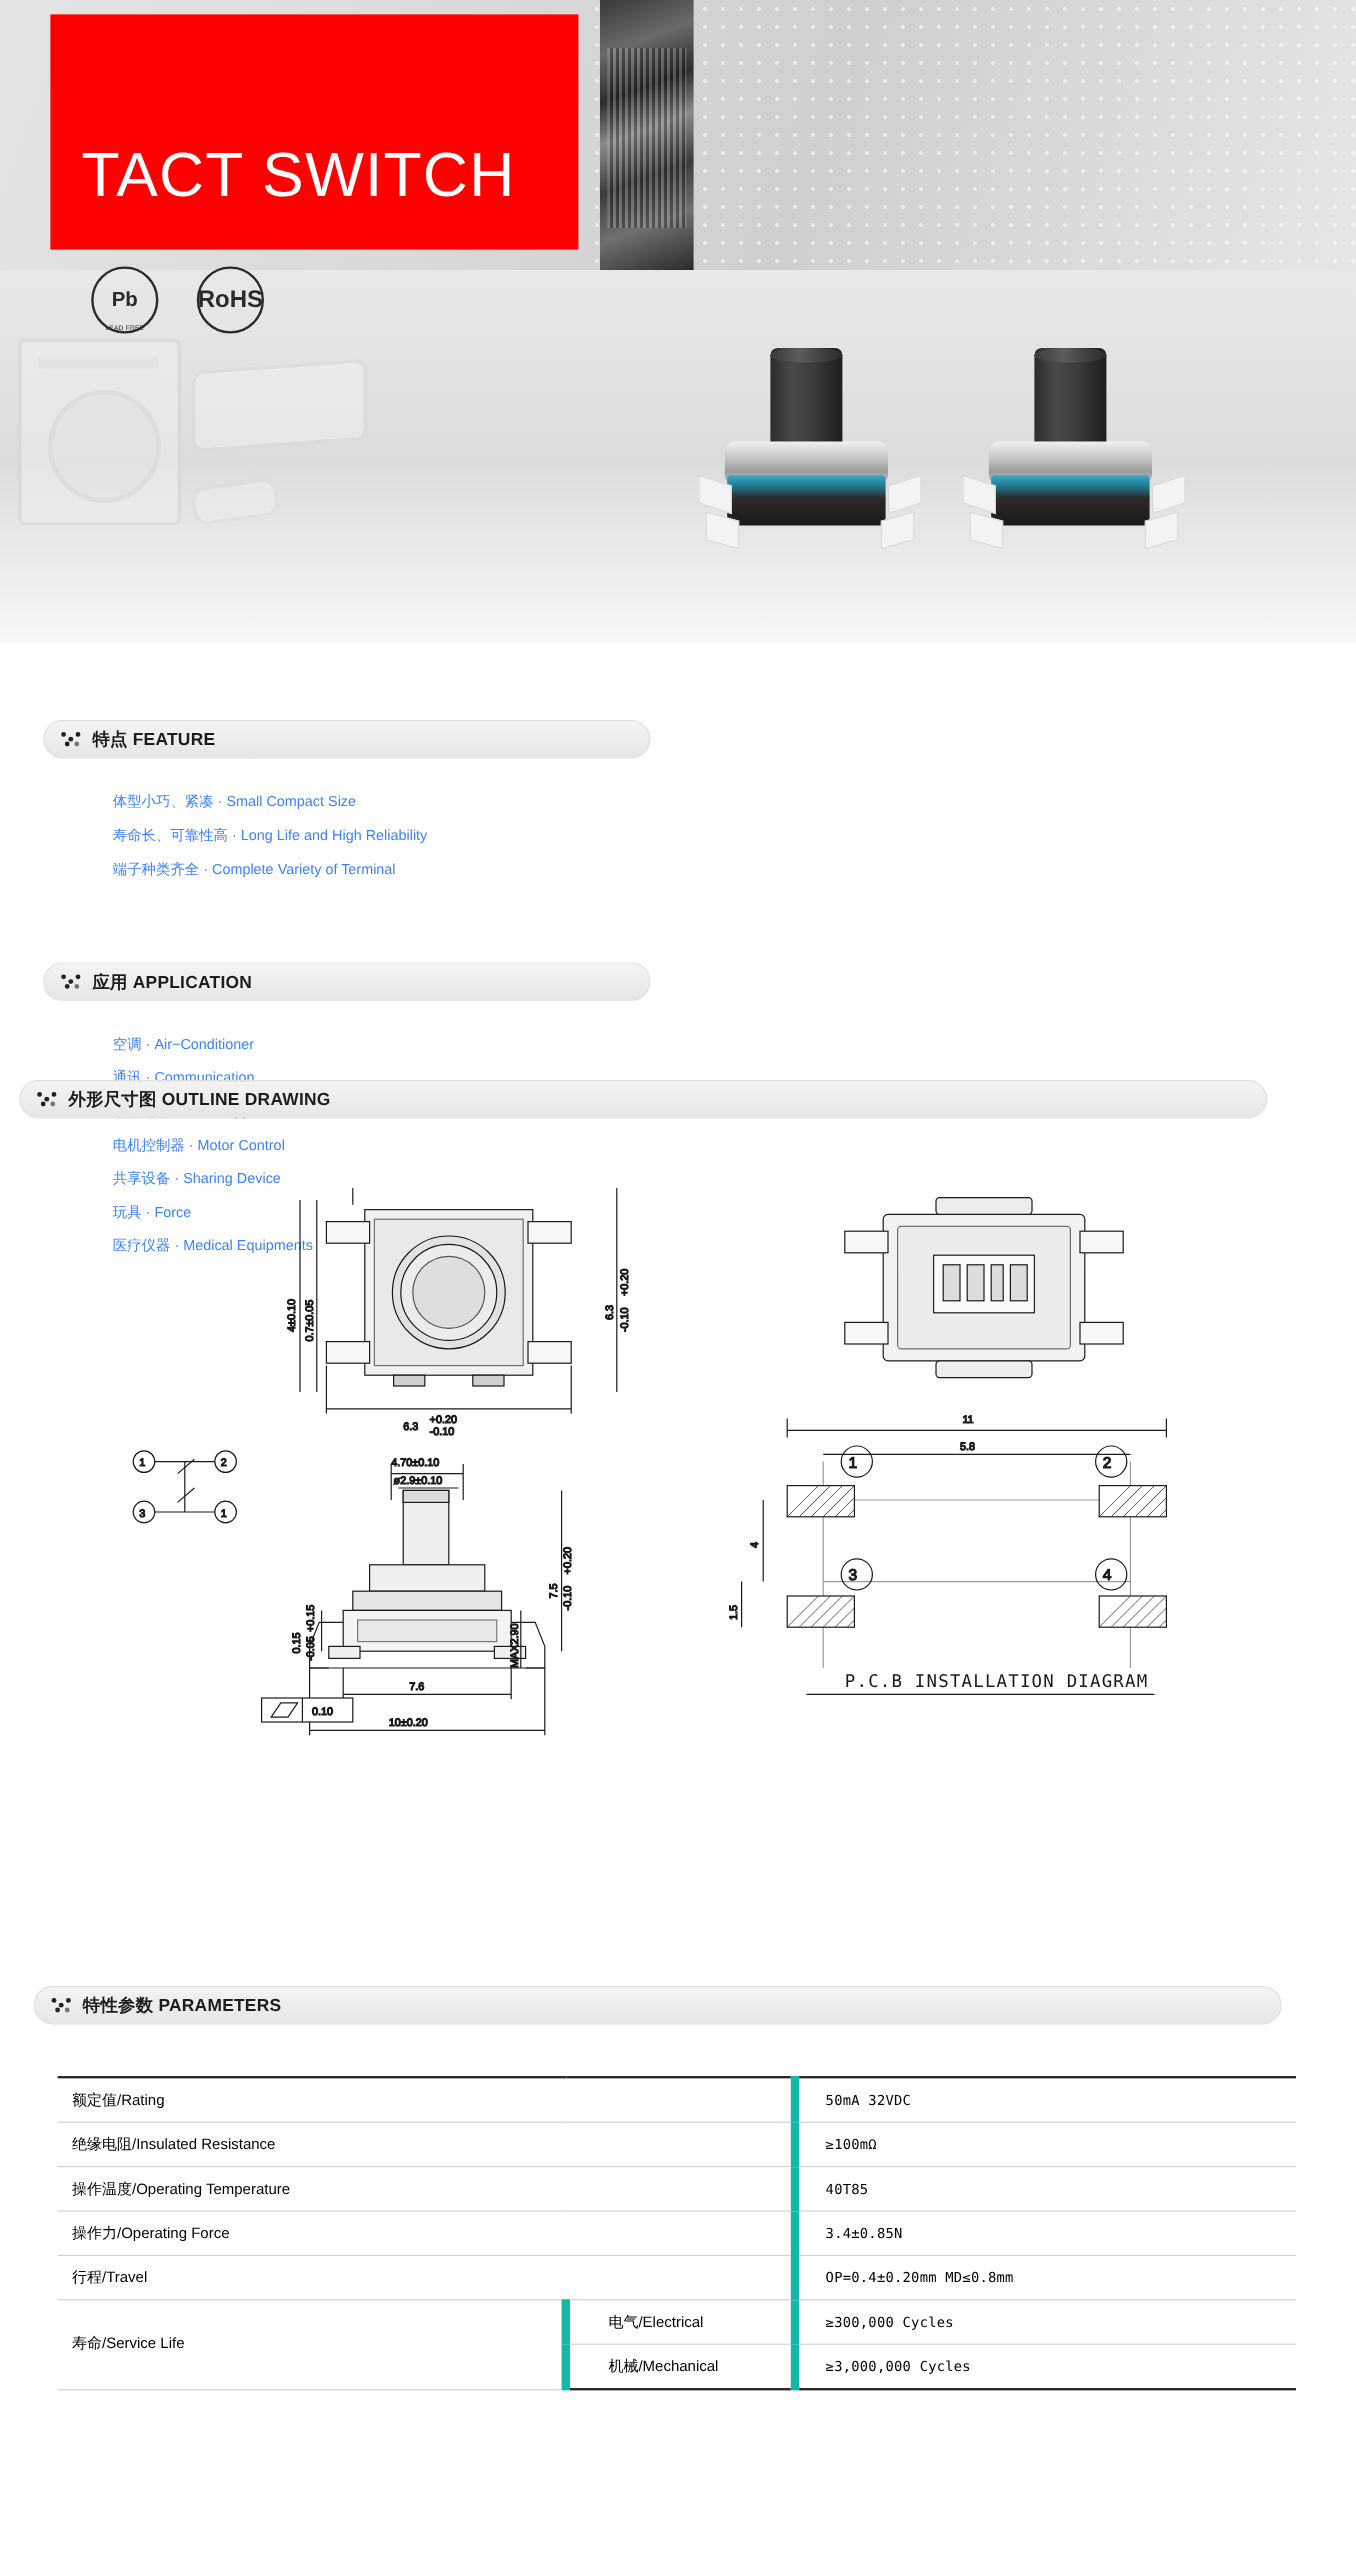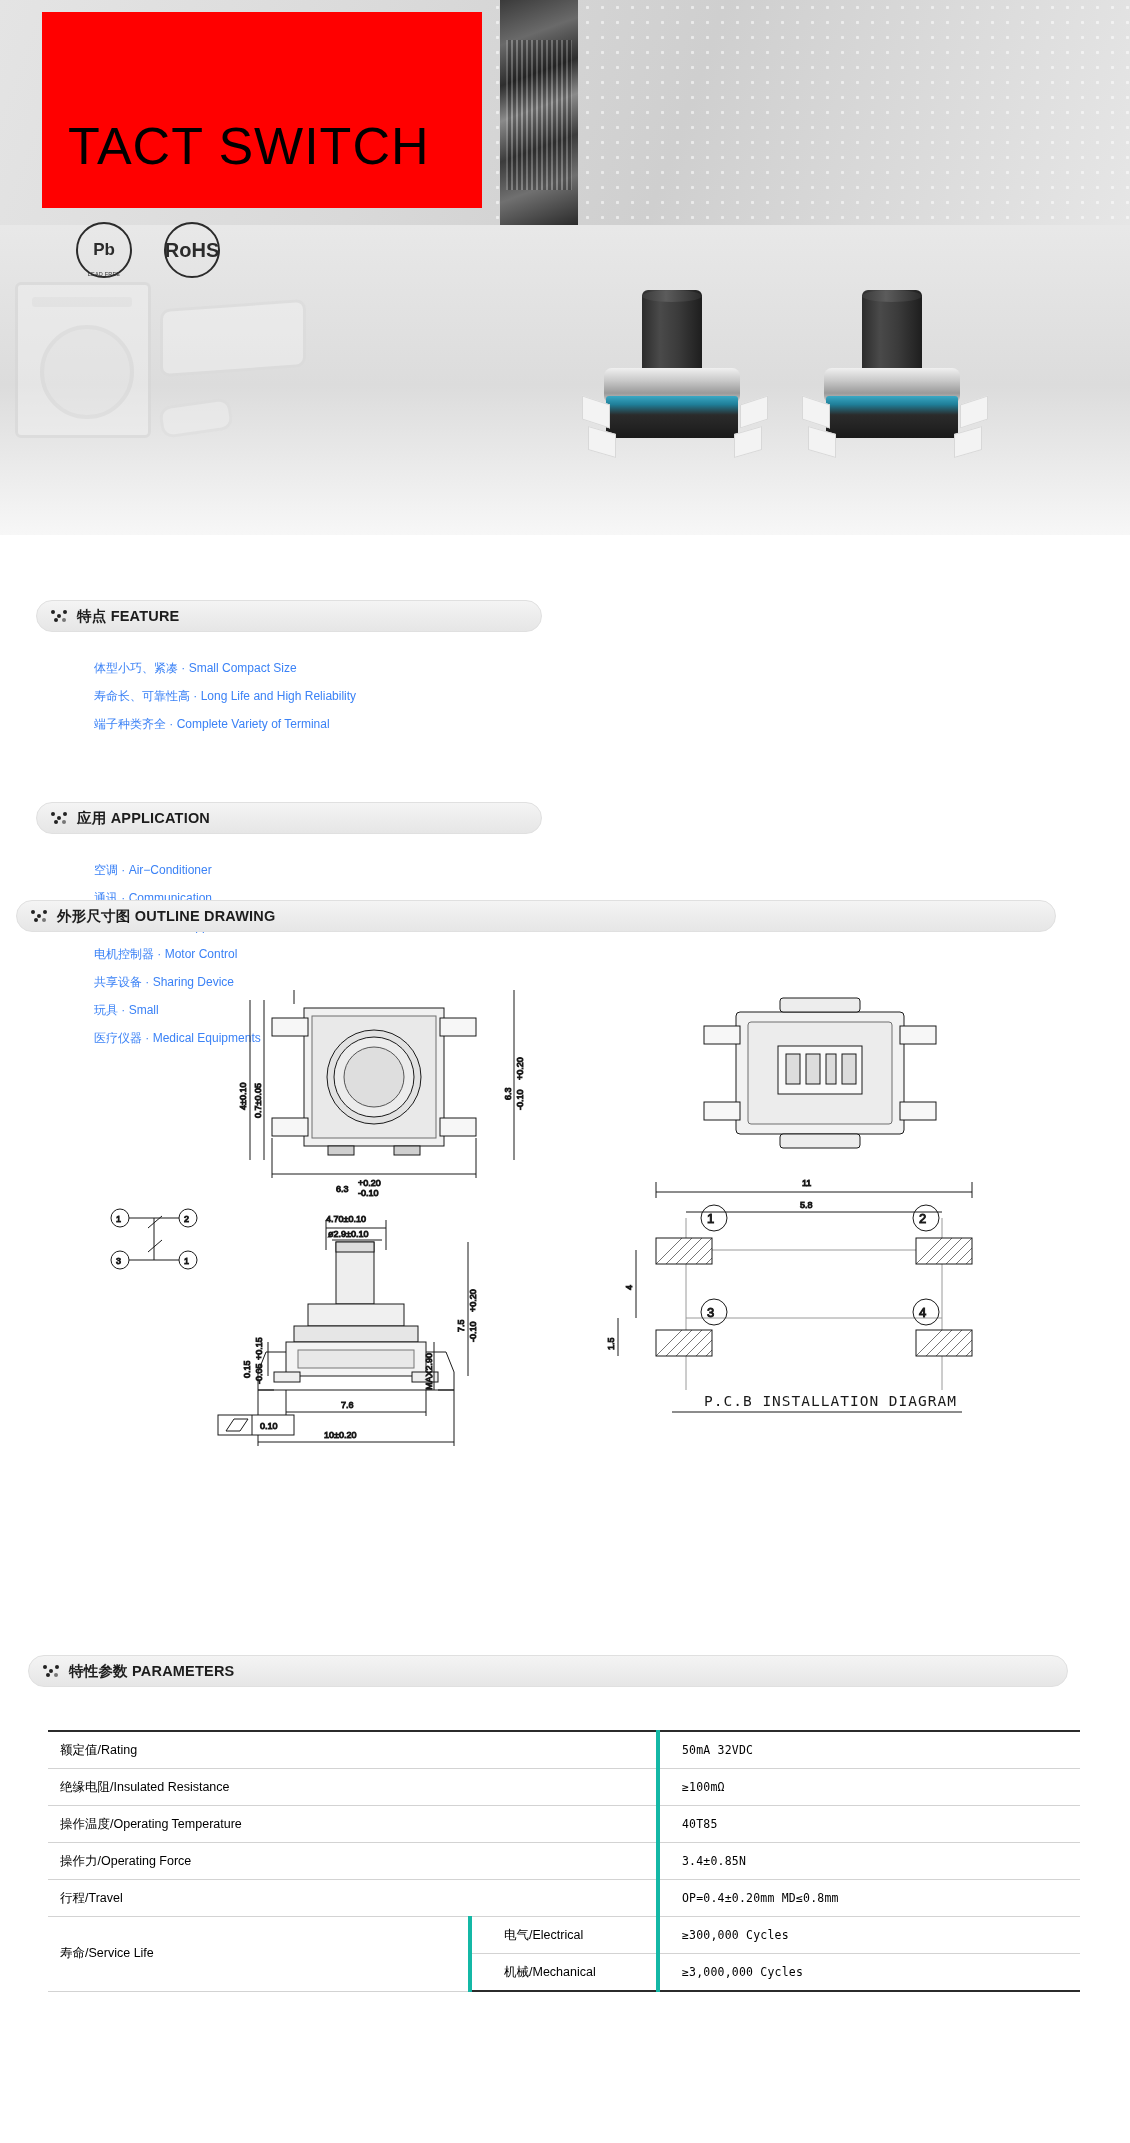--- a/index.html
+++ b/index.html
@@ -20,21 +20,21 @@
   .hero-dots{position:absolute;right:0;top:0;width:640px;height:225px;opacity:.55;
      background-image:radial-gradient(#ffffff 1.4px, transparent 1.5px);
      background-size:15px 15px;}
   .hero-photo{position:absolute;left:500px;top:0;width:78px;height:225px;
     background:
       linear-gradient(160deg,#3a3a3a 0%,#6a6a6a 18%,#2e2e2e 34%,#8a8a8a 48%,#3c3c3c 64%,#707070 80%,#2b2b2b 100%);
     overflow:hidden;}
   .hero-photo:after{content:"";position:absolute;left:6px;top:40px;width:66px;height:150px;
     background:repeating-linear-gradient(90deg,rgba(255,255,255,.18) 0 2px, rgba(0,0,0,.25) 2px 5px);}
   .red-band{position:absolute;left:42px;top:12px;width:440px;height:196px;background:#ff0000;}
-  .red-band .title{position:absolute;left:26px;top:108px;color:#000000;font-size:52px;
+  .red-band .title{position:absolute;left:26px;top:108px;color:#ffffff;font-size:52px;
      letter-spacing:1px;font-weight:400;line-height:1;white-space:nowrap;}
 
   .badges{position:absolute;left:76px;top:222px;display:flex;gap:32px;align-items:flex-start;}
   .badge{width:52px;height:52px;border:2px solid #2b2b2b;border-radius:50%;
      display:flex;align-items:center;justify-content:center;position:relative;background:transparent;}
   .badge .b-main{font-size:17px;font-weight:bold;color:#2b2b2b;letter-spacing:0;}
   .badge .b-sub{position:absolute;bottom:-1px;left:0;width:100%;text-align:center;
      font-size:5.5px;color:#2b2b2b;letter-spacing:.2px;}
   .badge.leaf .b-main{font-size:20px;}
 
@@ -91,21 +91,21 @@
   
   .pm-head{position:absolute;left:28px;top:1655px;width:1040px;}
   .ptable{position:absolute;left:48px;top:1730px;width:1032px;border-collapse:collapse;
      font-size:12.5px;color:#000000;}
   .ptable td{border-bottom:1px solid #d3d3d3;padding:9px 12px;height:18px;vertical-align:middle;}
   .ptable tr.topline td{border-top:2px solid #2b2b2b;}
   .ptable tr.botline td{border-bottom:2px solid #2b2b2b;}
   .ptable td.k{width:396px;}
   .ptable td.sub{width:140px;padding-left:32px;}
   .ptable td.v{padding-left:22px;}
-  .col-sep{border-left:4px solid #14b8a6;}
+  .col-sep{border-left:7px solid #14b8a6;}
   .mono{font-family:"DejaVu Sans Mono", monospace;font-size:11.5px;letter-spacing:.2px;}
 </style>
 </head>
 <body>
 
 <div class="page">
 
   <div class="hero">
     <div class="hero-top"></div>
     <div class="hero-dots"></div>
@@ -181,21 +181,21 @@
             <i></i>
           </span>
         <span class="txt">应用 APPLICATION</span>
       </div>
       <ul class="fa-list">
         <li>空调 · Air−Conditioner</li>
         <li>通讯 · Communication</li>
         <li>家用电器 · Home Appliance</li>
         <li>电机控制器 · Motor Control</li>
         <li>共享设备 · Sharing Device</li>
-        <li>玩具 · Small</li>
+        <li>玩具 · Force</li>
         <li>医疗仪器 · Medical Equipments</li>
       </ul>
     </div>
   </div>
 
   <div class="od-head">
     <div class="sec-head">
       <span class="dots">
           <i></i>
           <i></i>

